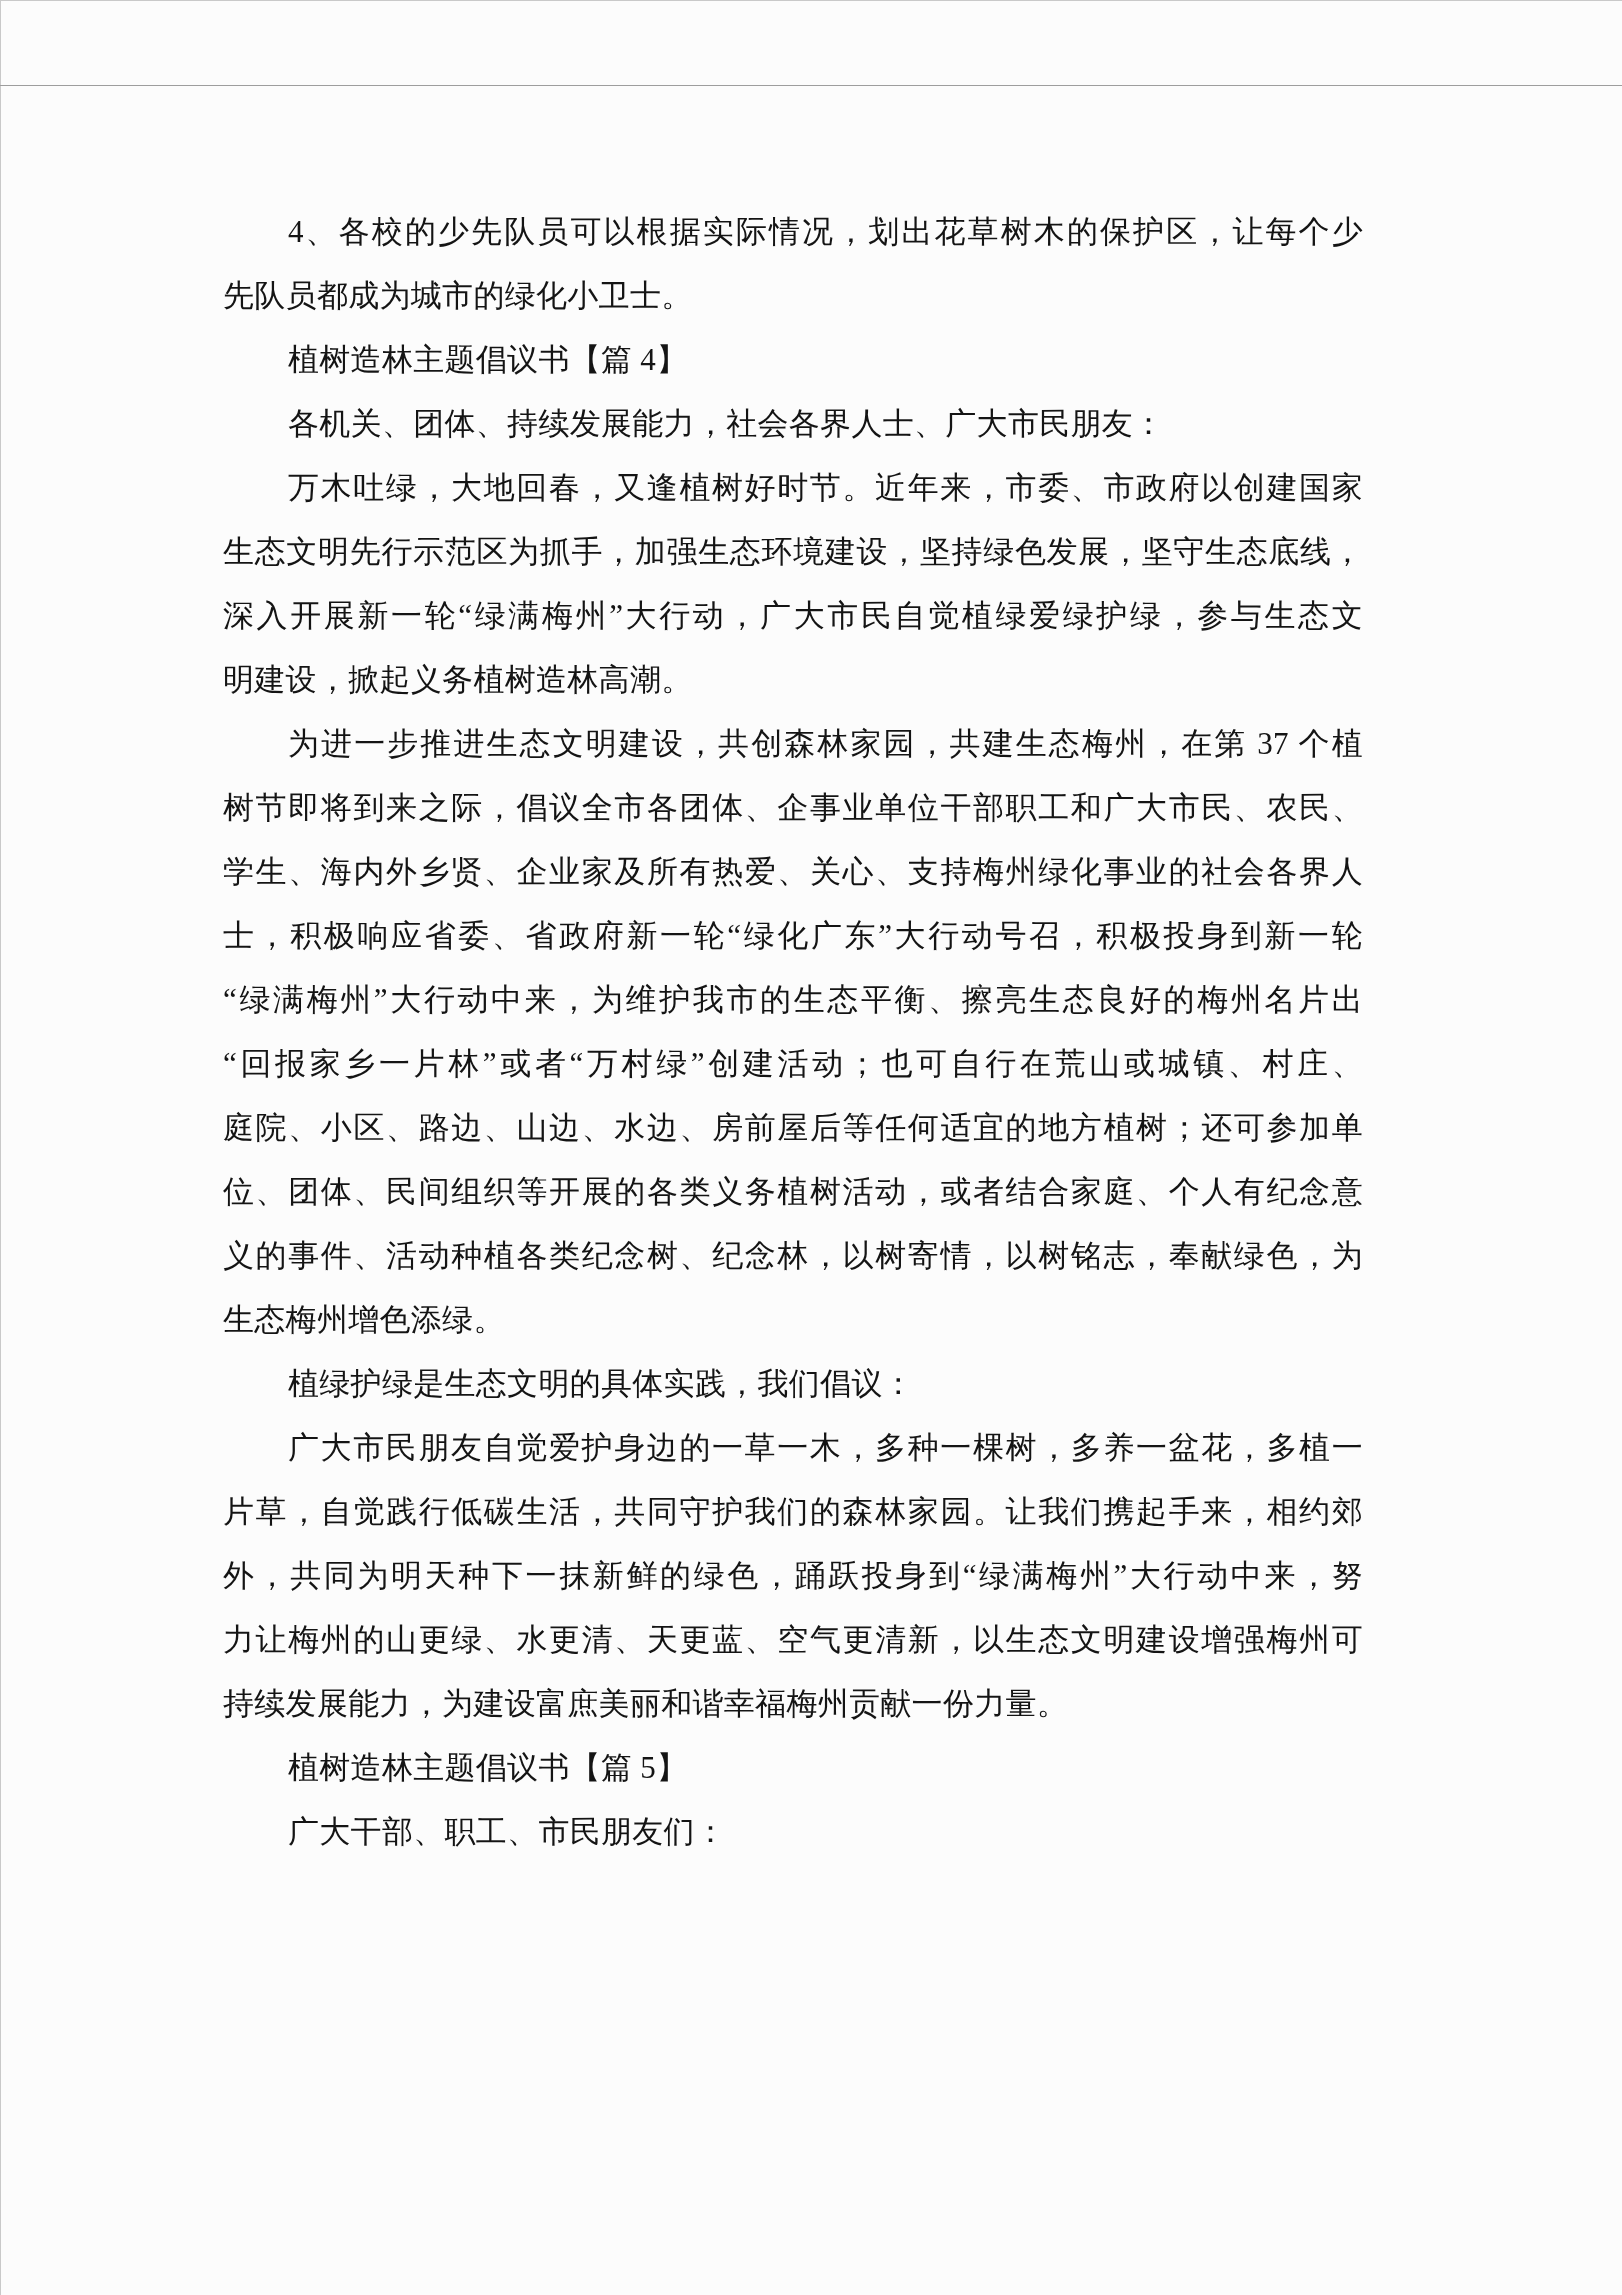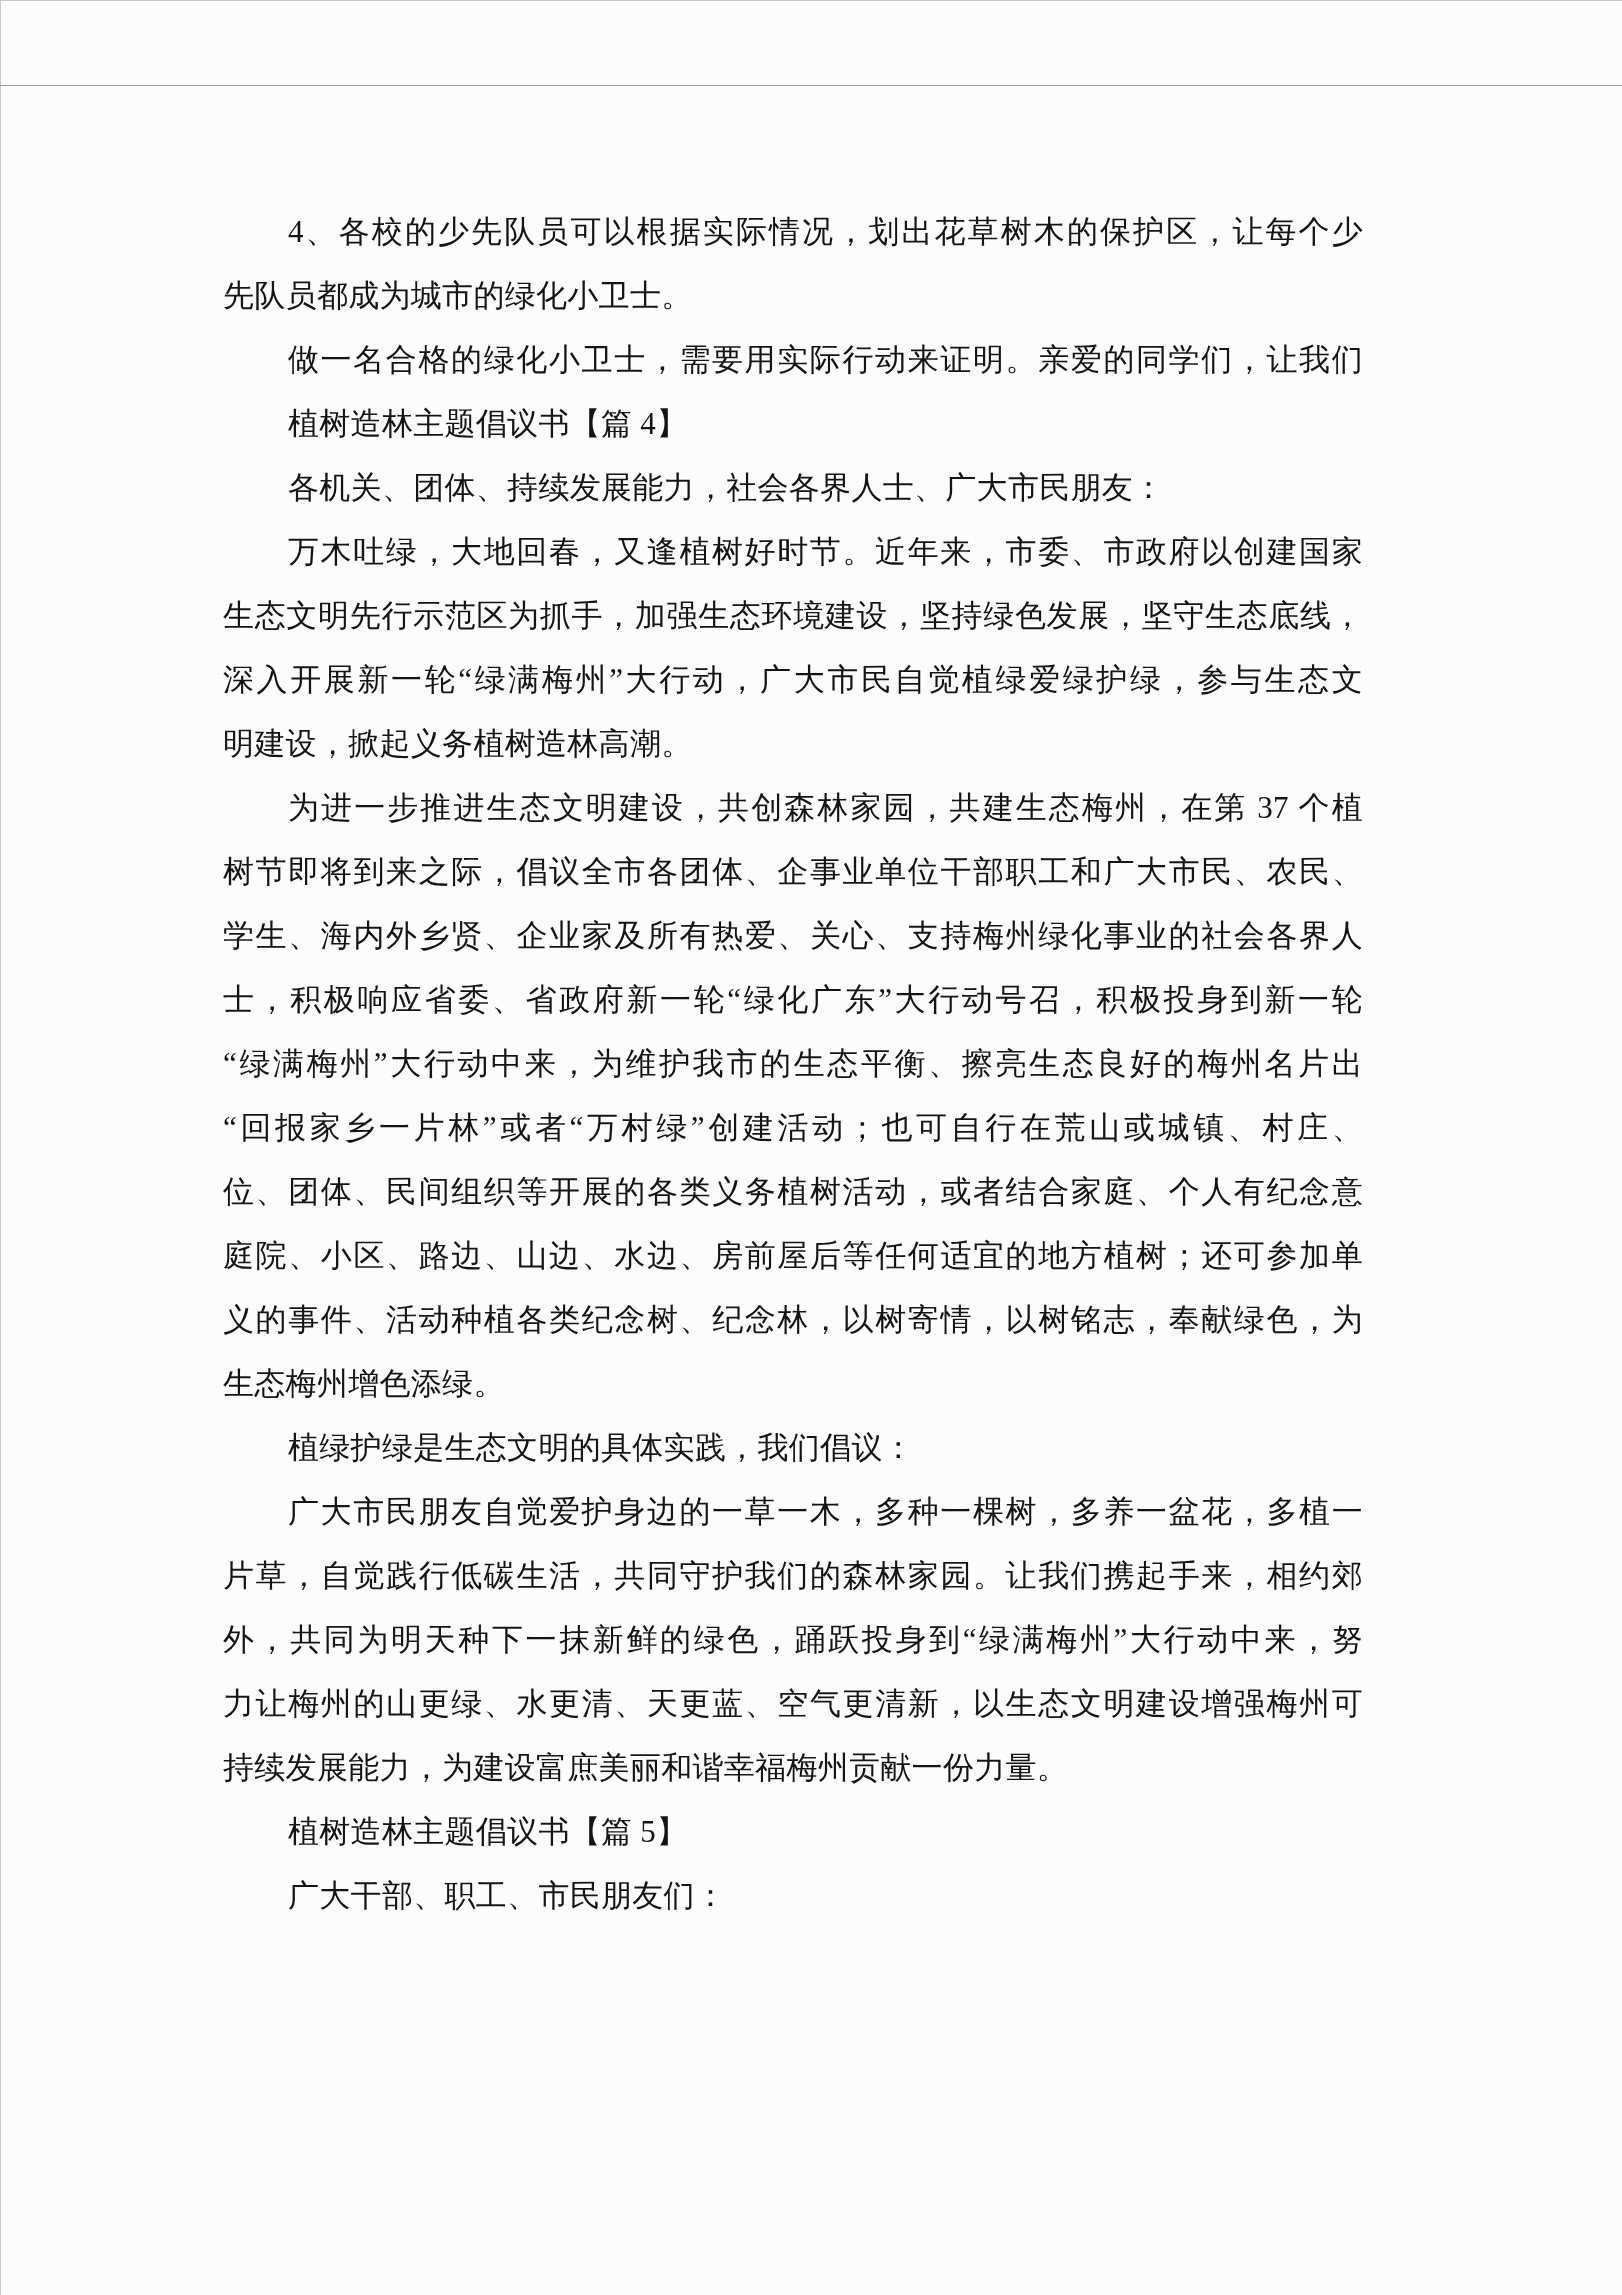--- a/index.html
+++ b/index.html
@@ -50,35 +50,34 @@
   }
 </style>
 </head>
 <body>
 
 <div class="page-frame"></div>
 <div class="header-rule"></div>
 <div class="text-block">
     <div class="line indent fill">4、各校的少先队员可以根据实际情况，划出花草树木的保护区，让每个少</div>
     <div class="line">先队员都成为城市的绿化小卫士。</div>
-    <div class="line indent fill">做一名合格的绿化小卫士，需要用实际行动来证明。亲爱的同学们，让我们</div>
     <div class="line indent">植树造林主题倡议书【篇 4】</div>
     <div class="line indent">各机关、团体、持续发展能力，社会各界人士、广大市民朋友：</div>
     <div class="line indent fill">万木吐绿，大地回春，又逢植树好时节。近年来，市委、市政府以创建国家</div>
     <div class="line fill">生态文明先行示范区为抓手，加强生态环境建设，坚持绿色发展，坚守生态底线，</div>
     <div class="line fill">深入开展新一轮“绿满梅州”大行动，广大市民自觉植绿爱绿护绿，参与生态文</div>
     <div class="line">明建设，掀起义务植树造林高潮。</div>
     <div class="line indent fill">为进一步推进生态文明建设，共创森林家园，共建生态梅州，在第 37 个植</div>
     <div class="line fill">树节即将到来之际，倡议全市各团体、企事业单位干部职工和广大市民、农民、</div>
     <div class="line fill">学生、海内外乡贤、企业家及所有热爱、关心、支持梅州绿化事业的社会各界人</div>
     <div class="line fill">士，积极响应省委、省政府新一轮“绿化广东”大行动号召，积极投身到新一轮</div>
     <div class="line fill">“绿满梅州”大行动中来，为维护我市的生态平衡、擦亮生态良好的梅州名片出</div>
     <div class="line fill">“回报家乡一片林”或者“万村绿”创建活动；也可自行在荒山或城镇、村庄、</div>
+    <div class="line fill">庭院、小区、路边、山边、水边、房前屋后等任何适宜的地方植树；还可参加单</div>
     <div class="line fill">位、团体、民间组织等开展的各类义务植树活动，或者结合家庭、个人有纪念意</div>
-    <div class="line fill">庭院、小区、路边、山边、水边、房前屋后等任何适宜的地方植树；还可参加单</div>
     <div class="line fill">义的事件、活动种植各类纪念树、纪念林，以树寄情，以树铭志，奉献绿色，为</div>
     <div class="line">生态梅州增色添绿。</div>
     <div class="line indent">植绿护绿是生态文明的具体实践，我们倡议：</div>
     <div class="line indent fill">广大市民朋友自觉爱护身边的一草一木，多种一棵树，多养一盆花，多植一</div>
     <div class="line fill">片草，自觉践行低碳生活，共同守护我们的森林家园。让我们携起手来，相约郊</div>
     <div class="line fill">外，共同为明天种下一抹新鲜的绿色，踊跃投身到“绿满梅州”大行动中来，努</div>
     <div class="line fill">力让梅州的山更绿、水更清、天更蓝、空气更清新，以生态文明建设增强梅州可</div>
     <div class="line">持续发展能力，为建设富庶美丽和谐幸福梅州贡献一份力量。</div>
     <div class="line indent">植树造林主题倡议书【篇 5】</div>
     <div class="line indent">广大干部、职工、市民朋友们：</div>

